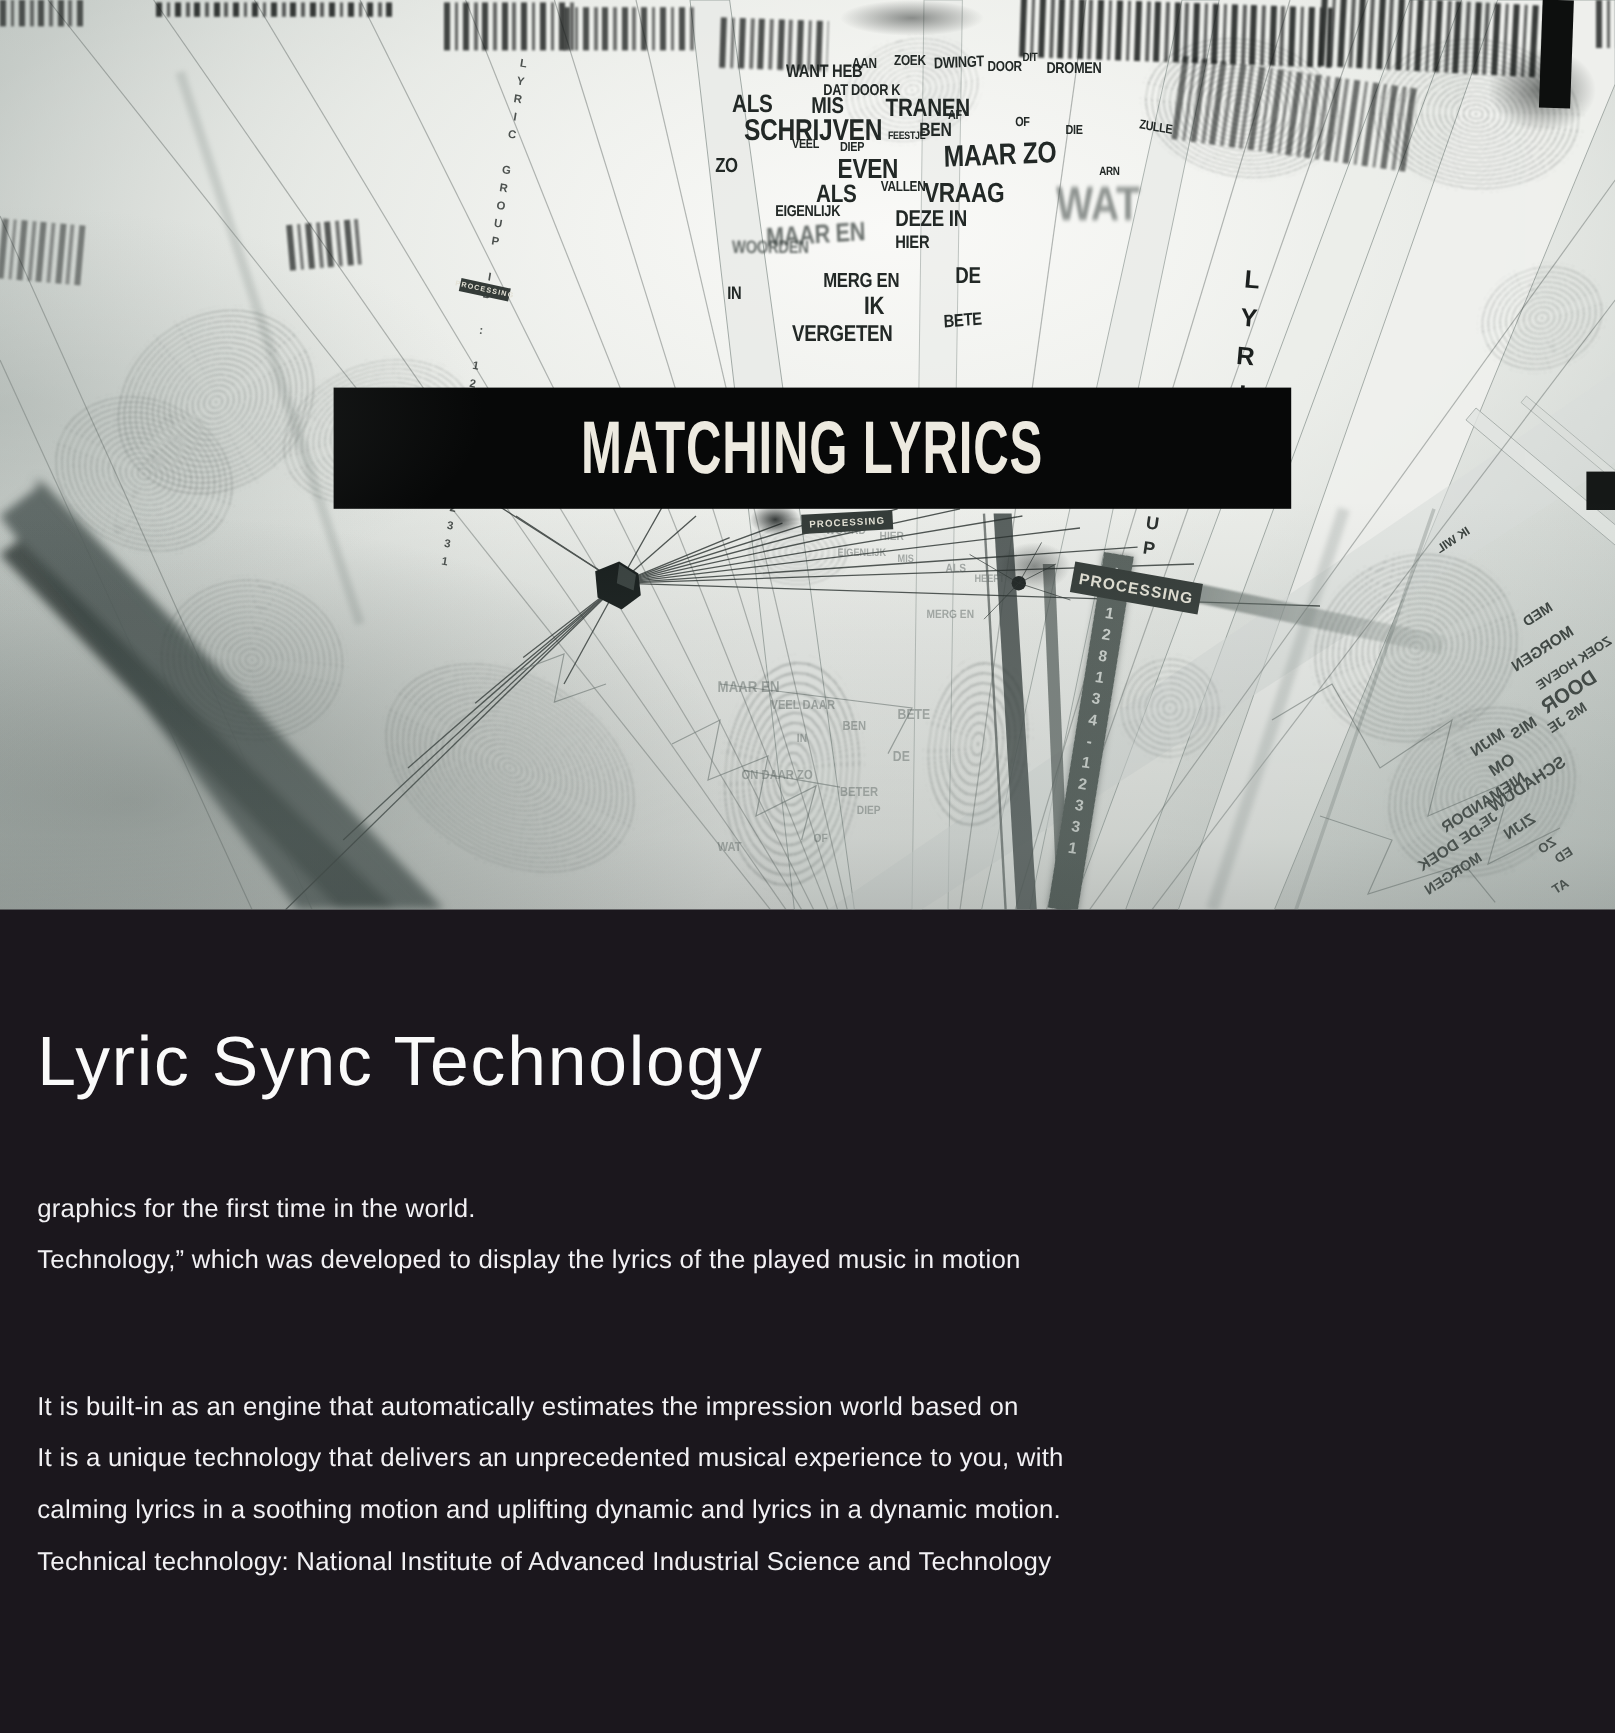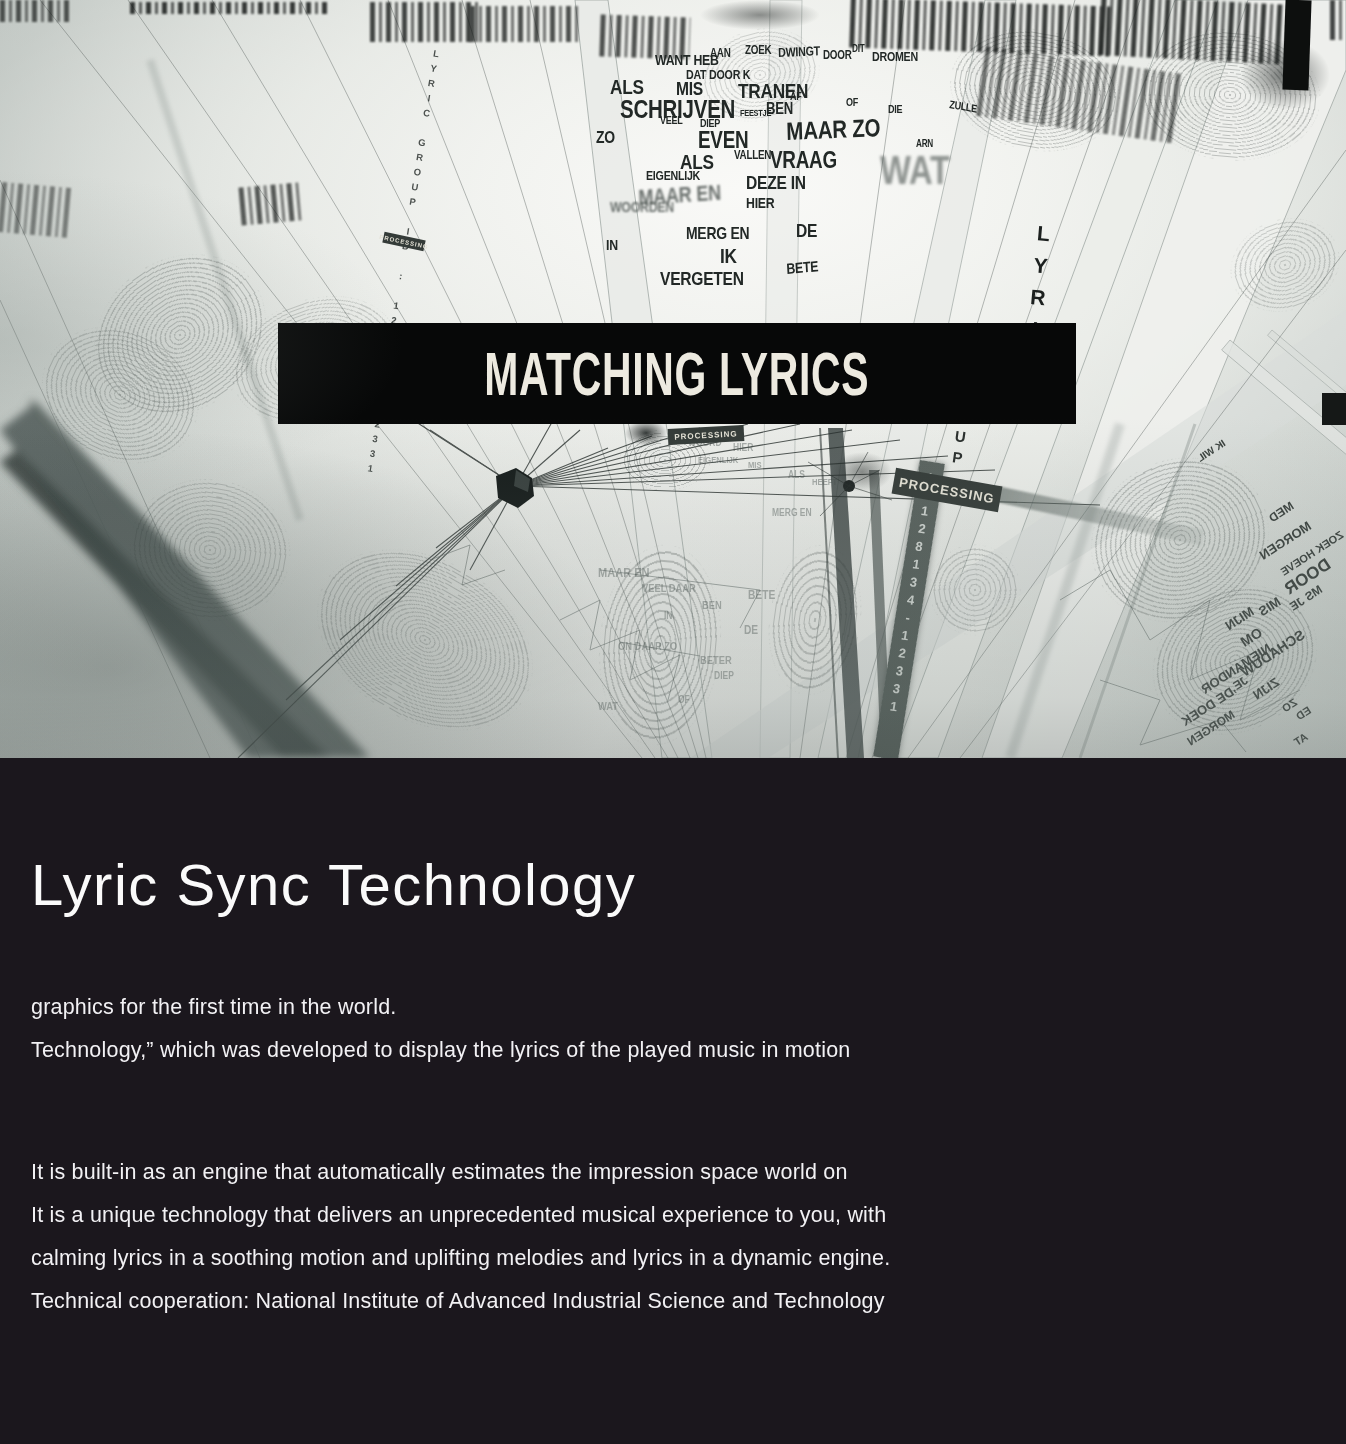--- a/index.html
+++ b/index.html
@@ -278,17 +278,17 @@
 <div class="content"></div>
 
 <h1 class="page-title">Lyric Sync Technology</h1>
 
 <div class="para p1">
   <div class="pline">graphics for the first time in the world.</div>
   <div class="pline">Technology,” which was developed to display the lyrics of the played music in motion</div>
 </div>
 
 <div class="para p2">
-  <div class="pline">It is built-in as an engine that automatically estimates the impression space world on</div>
+  <div class="pline">It is built-in as an engine that automatically estimates the impression world based on</div>
   <div class="pline">It is a unique technology that delivers an unprecedented musical experience to you, with</div>
-  <div class="pline">calming lyrics in a soothing motion and uplifting melodies and lyrics in a dynamic engine.</div>
-  <div class="pline">Technical cooperation: National Institute of Advanced Industrial Science and Technology</div>
+  <div class="pline">calming lyrics in a soothing motion and uplifting dynamic and lyrics in a dynamic motion.</div>
+  <div class="pline">Technical technology: National Institute of Advanced Industrial Science and Technology</div>
 </div>
 
 </body></html>

